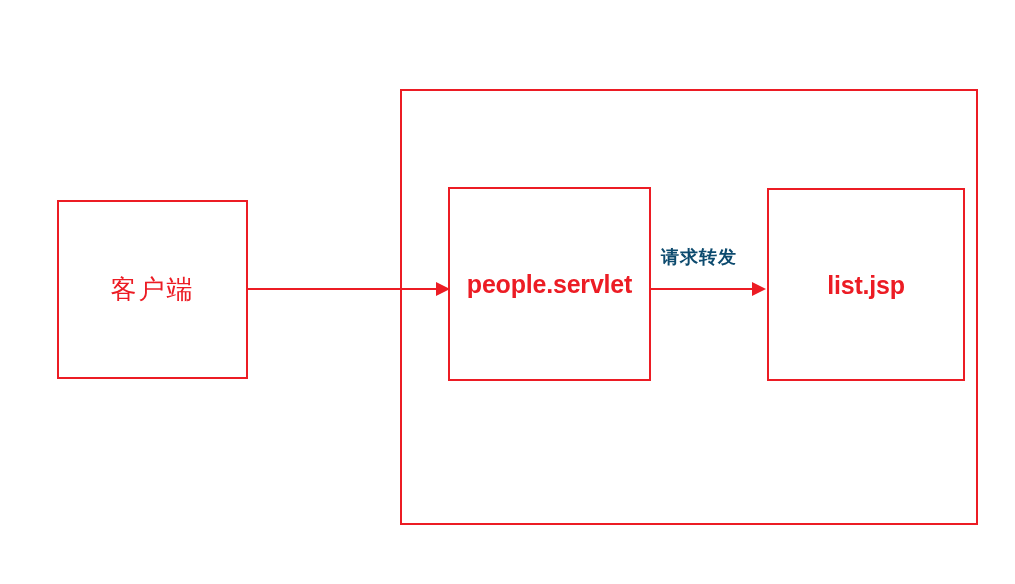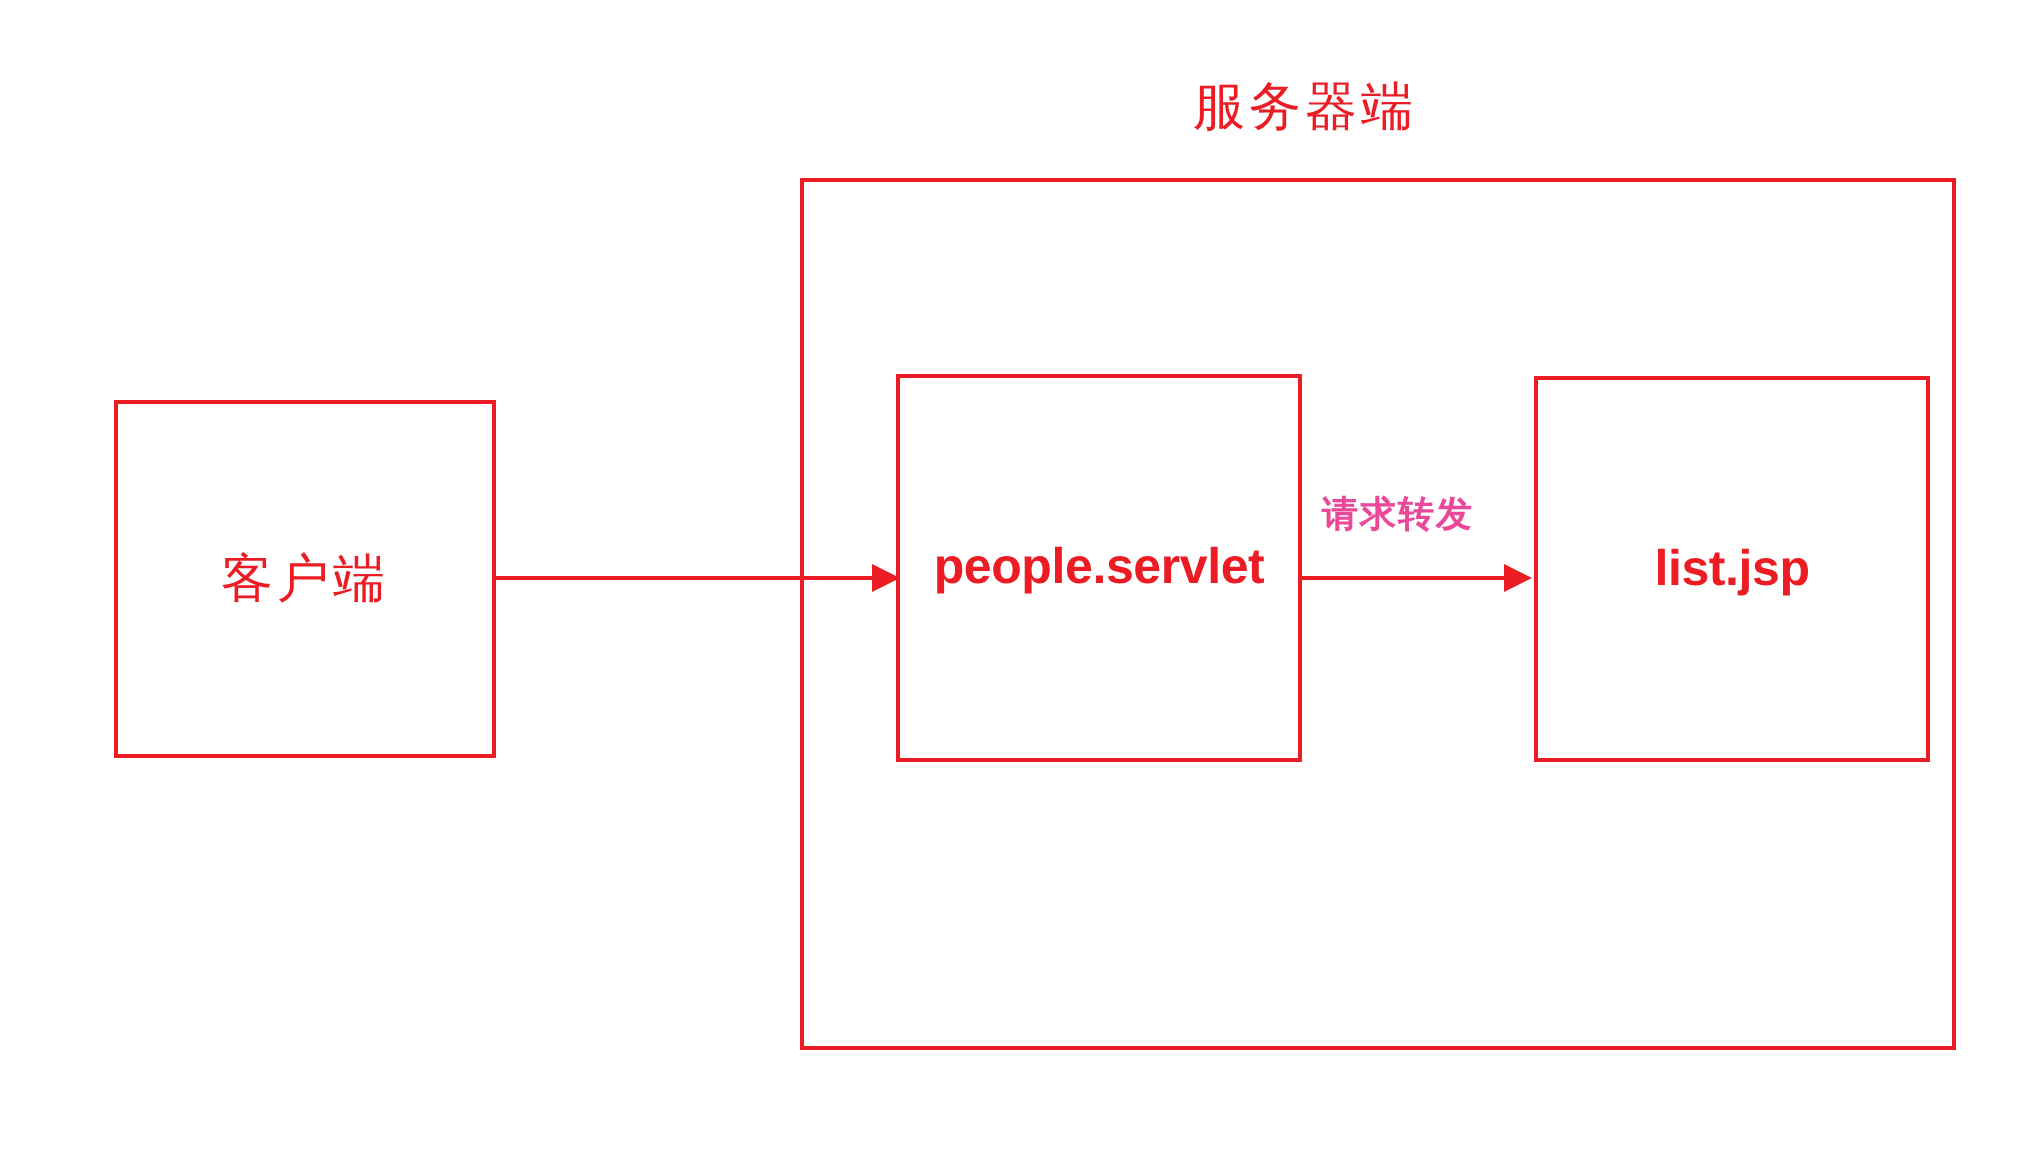--- a/index.html
+++ b/index.html
@@ -103,37 +103,34 @@
   #arrow-servlet-jsp {
     left: 650px;
     top: 275px;
     width: 120px;
     height: 30px;
   }
   #forward-label {
     position: absolute;
     left: 661px;
     top: 248px;
-    color: #ec4899;
+    color: #0c4a6e;
     font-family: "Liberation Serif", "DejaVu Serif", serif;
     font-weight: bold;
     font-size: 18px;
     letter-spacing: 1px;
     white-space: nowrap;
     line-height: 1;
   }
 </style>
 </head>
 <body>
 
 <div id="canvas">
 
-  <div id="title">
-    <span id="title-inner">服务器端</span>
-  </div>
 
   <div id="server-container"></div>
 
   <div class="node-box" id="client-box">
     <span class="node-label label-serif">客户端</span>
   </div>
 
   <div class="node-box" id="servlet-box">
     <span class="node-label label-sans-bold">people.servlet</span>
   </div>

